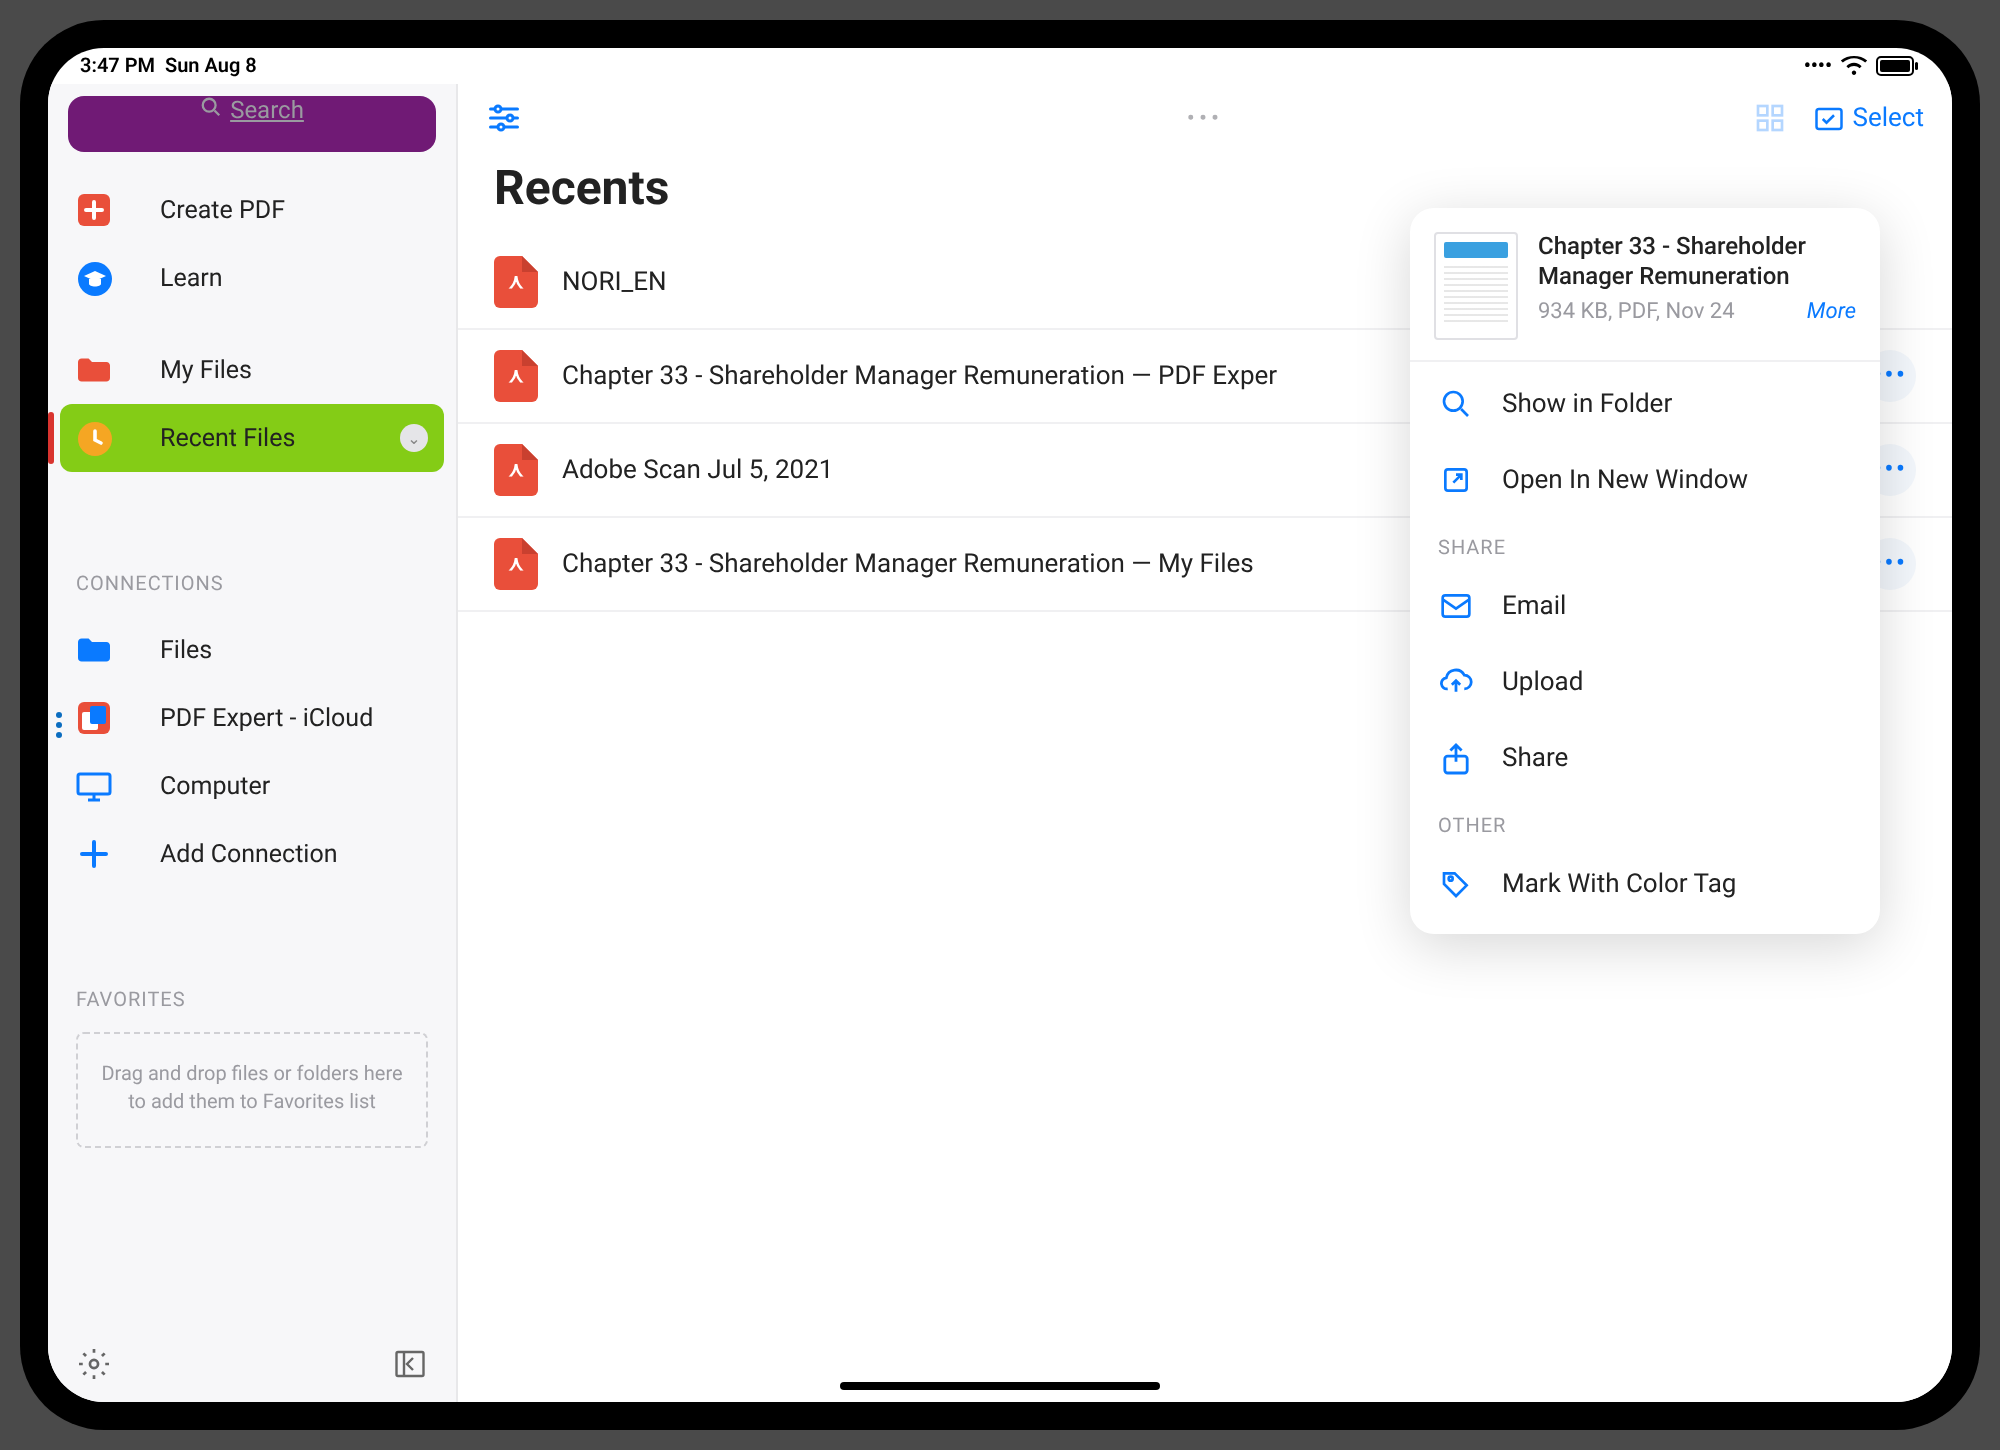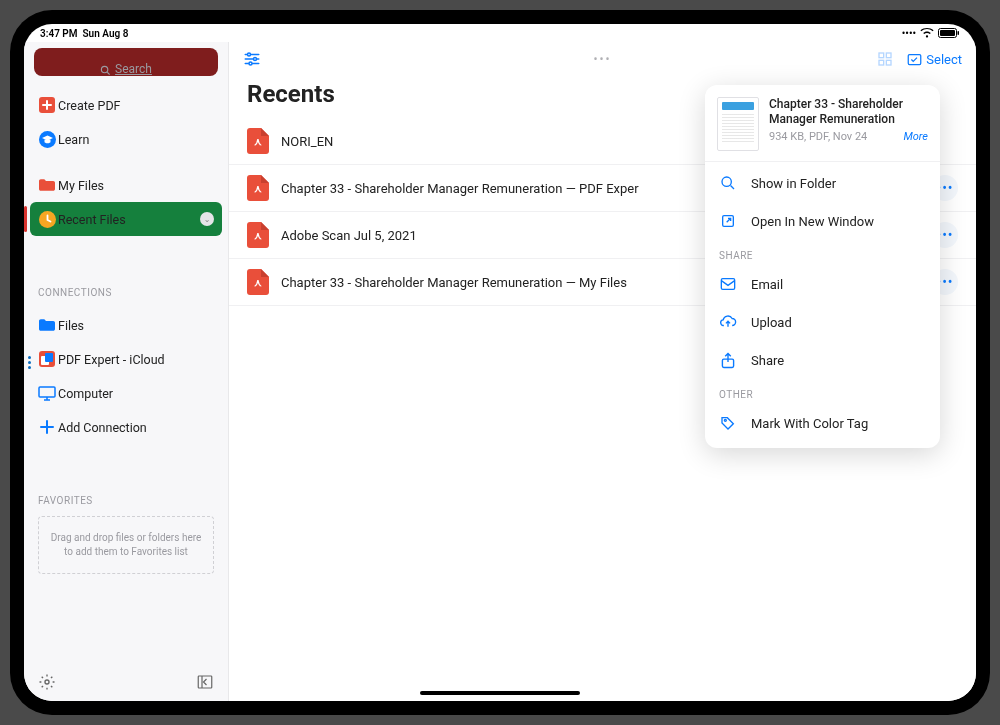--- a/index.html
+++ b/index.html
@@ -7,25 +7,25 @@
 .device { width:980px; height:705px; background:#000; border-radius:42px; padding:14px; position:relative; }
 .screen { width:100%; height:100%; background:#fff; border-radius:28px; overflow:hidden; display:flex; flex-direction:column; position:relative; }
 .status-bar { height:18px; display:flex; justify-content:space-between; align-items:center; padding:0 16px; font-size:10px; font-weight:600; color:#000; }
 .status-bar .right { display:flex; align-items:center; gap:4px; }
 .status-bar .dots4 { letter-spacing:0px; }
 .content { flex:1; display:flex; overflow:hidden; }
 .handle { position:absolute; left:0; top:50%; width:10px; height:40px; transform:translateY(-50%); display:flex; flex-direction:column; justify-content:center; align-items:center; gap:2px; z-index:5; }
 .handle span { width:3px; height:3px; border-radius:50%; background:#0b6dc0; }
 
 .sidebar { width:205px; background:#f7f7f9; display:flex; flex-direction:column; border-right:1px solid #e8e8ea; }
-.search { margin:6px 10px; height:28px; background:#7f1d1d; border-radius:8px; display:flex; align-items:flex-end; justify-content:center; gap:4px; color:#9a9aa0; font-size:12px;text-decoration:underline; }
+.search { margin:6px 10px; height:28px; background:#701a75; border-radius:8px; display:flex; align-items:flex-start; justify-content:center; gap:4px; color:#9a9aa0; font-size:12px;text-decoration:underline; }
 .nav-sec { padding:6px 0; }
-.nav-item { display:flex; align-items:center; gap:2px; padding:8px 14px; font-size:12.5px; color:#222; cursor:pointer; position:relative; }
+.nav-item { display:flex; align-items:center; gap:24px; padding:8px 14px; font-size:12.5px; color:#222; cursor:pointer; position:relative; }
 .nav-item .ico { width:18px; height:18px; display:flex; align-items:center; justify-content:center; flex-shrink:0; }
-.nav-item.active { background:#15803d; border-radius:6px; margin:0 6px; padding:8px 8px; }
+.nav-item.active { background:#84cc16; border-radius:6px; margin:0 6px; padding:8px 8px; }
 .nav-item.active::before { content:""; position:absolute; left:-6px; top:4px; bottom:4px; width:3px; background:#d9342f; border-radius:2px; }
 .sec-label { font-size:10px; color:#9a9aa0; letter-spacing:0.5px; padding:8px 14px 4px;margin-top:37px; }
 .favorites-box { margin:6px 14px; border:1px dashed #d0d0d4; border-radius:4px; padding:14px 10px; font-size:10px; color:#9a9aa0; text-align:center; line-height:1.4; }
 .sidebar-bottom { margin-top:auto; display:flex; justify-content:space-between; align-items:center; padding:10px 14px; color:#666; }
 .chev { width:14px; height:14px; border-radius:50%; background:#e5e5e8; display:flex; align-items:center; justify-content:center; font-size:8px; color:#888; margin-left:auto; }
 
 .main { flex:1; background:#fff; position:relative; display:flex; flex-direction:column; }
 .toolbar { height:34px; display:flex; align-items:center; padding:0 14px; position:relative; }
 .toolbar .sliders { color:#0a7aff; }
 .toolbar .center { position:absolute; left:50%; transform:translateX(-50%); color:#b0b0b4; letter-spacing:2px; font-size:12px; }
@@ -33,21 +33,21 @@
 .toolbar .right .sel { display:flex; align-items:center; gap:4px;justify-content:flex-end; }
 .page-title { font-size:24px; font-weight:700; color:#222; padding:4px 18px 10px; }
 .file-row { display:flex; align-items:center; gap:12px; padding:10px 18px; border-bottom:1px solid #f0f0f2; font-size:13px; color:#222; position:relative; }
 .file-ico { width:22px; height:26px; background:#e94f3a; border-radius:3px 3px 3px 3px; position:relative; flex-shrink:0; }
 .file-ico::before { content:""; position:absolute; top:0; right:0; width:8px; height:8px; background:#fff; clip-path:polygon(100% 0,0 0,100% 100%); }
 .file-ico::after { content:""; position:absolute; top:0; right:0; width:8px; height:8px; background:#c9402f; clip-path:polygon(0 0,100% 100%,0 100%); }
 .file-ico .sym { position:absolute; inset:0; display:flex; align-items:center; justify-content:center; color:#fff; font-size:10px; font-weight:700; }
 .more-dots { margin-left:auto; width:26px; height:26px; border-radius:50%; background:#f3f7fc; display:flex; align-items:center; justify-content:center; color:#0a7aff; font-size:14px; letter-spacing:1px; flex-shrink:0; }
 .home-bar { position:absolute; bottom:6px; left:50%; transform:translateX(-50%); width:160px; height:4px; background:#000; border-radius:3px; }
 
-.ctx { position:absolute; top:43px; right:36px; width:235px; background:#fff; border-radius:12px; box-shadow:0 6px 28px rgba(0,0,0,0.16); z-index:10; overflow:hidden; }
+.ctx { position:absolute; top:62px; right:36px; width:235px; background:#fff; border-radius:12px; box-shadow:0 6px 28px rgba(0,0,0,0.16); z-index:10; overflow:hidden; }
 .ctx-head { display:flex; gap:10px; padding:12px 12px 10px; border-bottom:1px solid #f0f0f2; }
 .ctx-thumb { width:42px; height:54px; border:1px solid #e0e0e4; border-radius:2px; background:linear-gradient(#fff,#fff); position:relative; flex-shrink:0; }
 .ctx-thumb::before { content:""; position:absolute; top:4px; left:4px; right:4px; height:8px; background:linear-gradient(#3aa0e0,#3aa0e0); border-radius:1px; }
 .ctx-thumb::after { content:""; position:absolute; top:16px; left:4px; right:4px; bottom:6px; background:repeating-linear-gradient(#bbb 0 1px,transparent 1px 3px); opacity:0.35; }
 .ctx-info { flex:1; font-size:12px; }
 .ctx-info .title { color:#222; font-weight:500; line-height:1.25; }
 .ctx-info .meta { color:#9a9aa0; font-size:11px; margin-top:3px; display:flex; justify-content:space-between; }
 .ctx-info .meta .more { color:#0a7aff;font-style:italic; }
 .ctx-sec { padding:2px 0; }
 .ctx-lbl { font-size:10px; color:#9a9aa0; letter-spacing:0.5px; padding:8px 14px 2px; }

